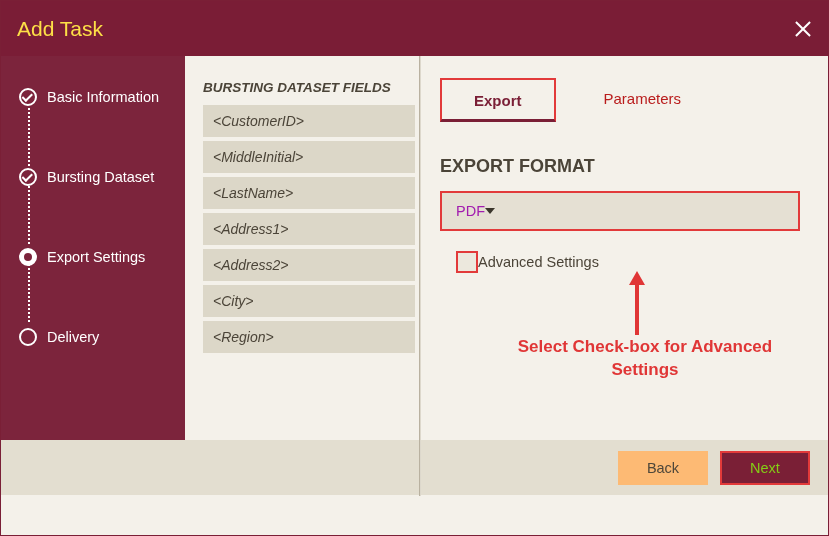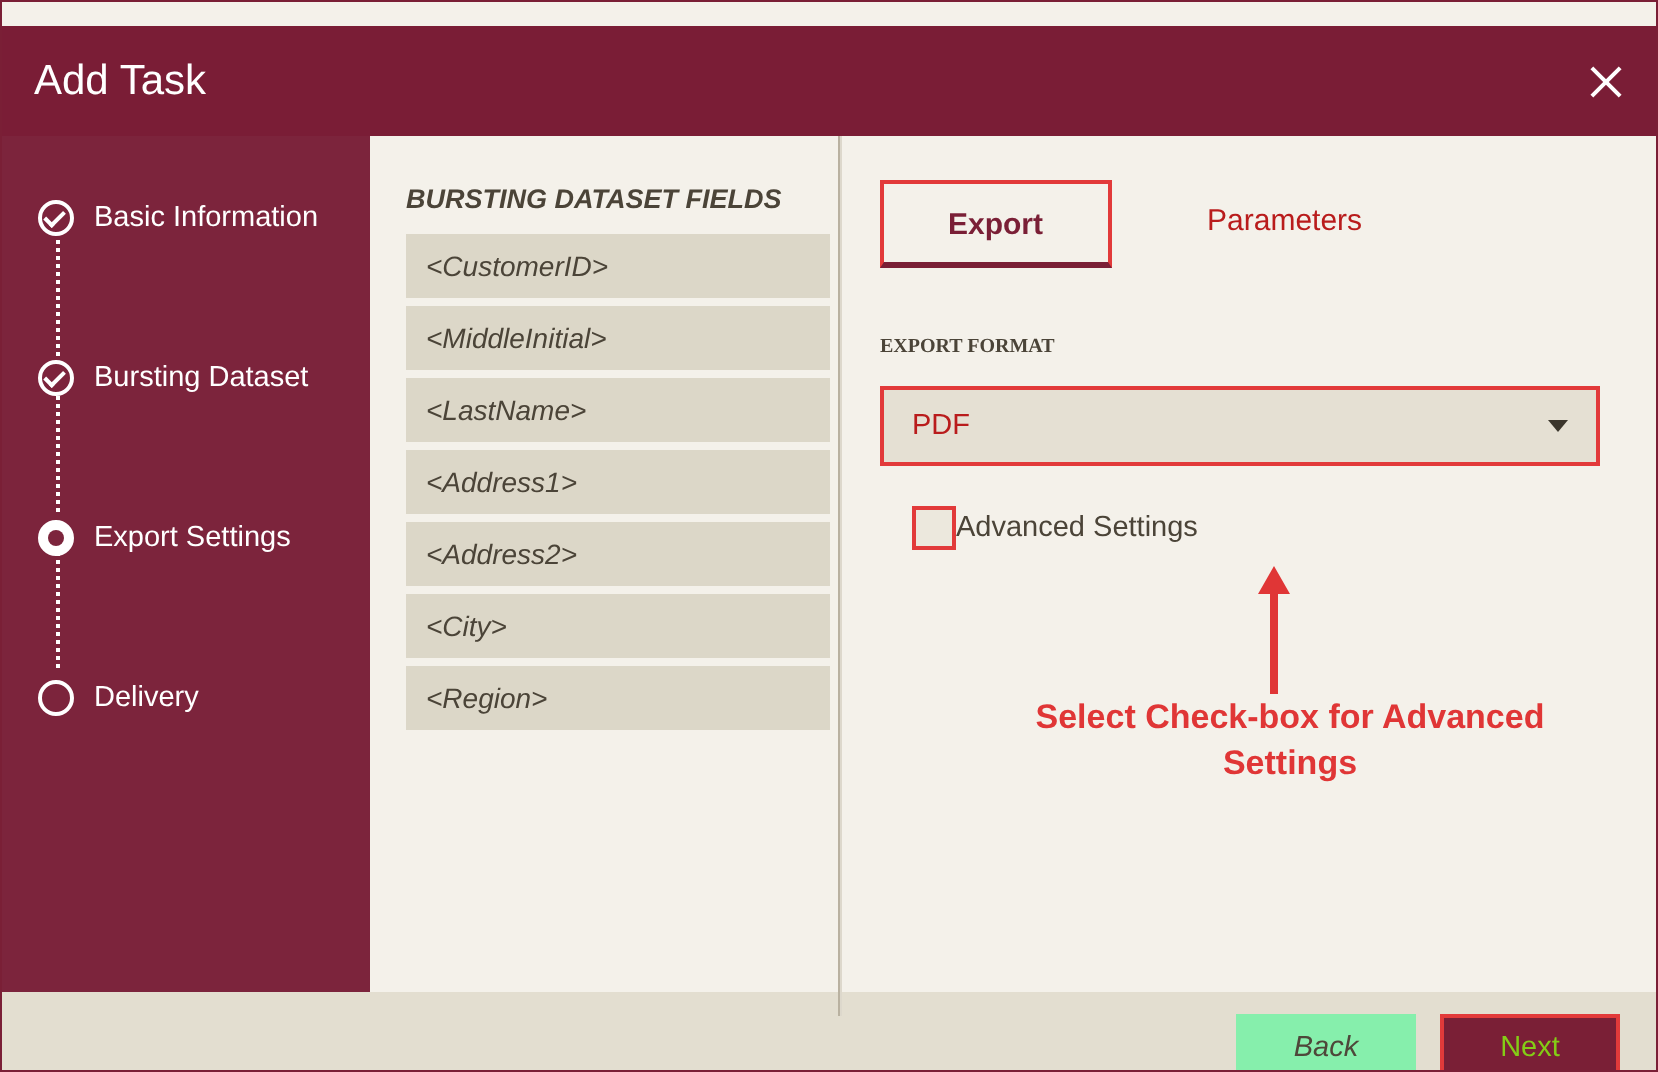--- a/index.html
+++ b/index.html
@@ -8,26 +8,25 @@
     width: 829px; height: 536px;
     font-family: "Segoe UI", Arial, sans-serif;
     font-size: 14px;
     border: 1px solid #7a1f36;
     background: #f4f1ea;
     position: relative;
   }
   .titlebar {
     height: 55px;
     background: #7a1d36;
-    color: #ffffff;
+    color: #fde047;
     display: flex;
     align-items: center;
     justify-content: space-between;
     padding: 0 16px;
-    margin-top: 12px;
   }
   .titlebar .title {
     font-size: 21px;
     font-weight: 400;
   }
   .close-icon {
     width: 18px; height: 18px;
     position: relative;
     cursor: pointer;
   }
@@ -36,21 +35,21 @@
     position: absolute;
     left: 8px; top: -1px;
     width: 2px; height: 20px;
     background: #fff;
   }
   .close-icon::before { transform: rotate(45deg); }
   .close-icon::after { transform: rotate(-45deg); }
 
   .body {
     display: flex;
-    height: 428px;
+    height: 384px;
   }
 
   
   .sidebar {
     width: 184px;
     background: #7c243c;
     padding: 30px 0 0 18px;
     position: relative;
   }
   .step {
@@ -158,36 +157,34 @@
   }
   .tab.active {
     color: #7a1f36;
     font-weight: 700;
     border: 2px solid #e23a3a;
     border-bottom: 3px solid #7a1f36;
     padding-bottom: 10px;
   }
 
   .format-label {
-    font-size: 10px;
+    font-size: 18px;
     font-weight: 600;
     color: #4b4438;
     margin-bottom: 14px;
-    font-family: Liberation Serif, serif;
   }
 
   .select-row {
     border: 2px solid #e23a3a;
     background: #e5e0d3;
     padding: 10px 14px;
     display: flex;
     align-items: center;
-    justify-content: space-between;
     font-size: 14.5px;
-    color: #b91c1c;
+    color: #a21caf;
     cursor: pointer;
     margin-bottom: 20px;
   }
   .select-row .chev {
     width: 0; height: 0;
     border-left: 5px solid transparent;
     border-right: 5px solid transparent;
     border-top: 6px solid #3b362c;
   }
 
@@ -238,23 +235,22 @@
   .btn {
     width: 90px;
     height: 34px;
     display: flex;
     align-items: center;
     justify-content: center;
     font-size: 14.5px;
     cursor: pointer;
   }
   .btn-back {
-    background: #86efac;
+    background: #fdba74;
     color: #4e473a;
-    font-style: italic;
   }
   .btn-next {
     background: #7a1f36;
     color: #84cc16;
     border: 2px solid #e23a3a;
   }
 </style>
 </head>
 <body>
 

